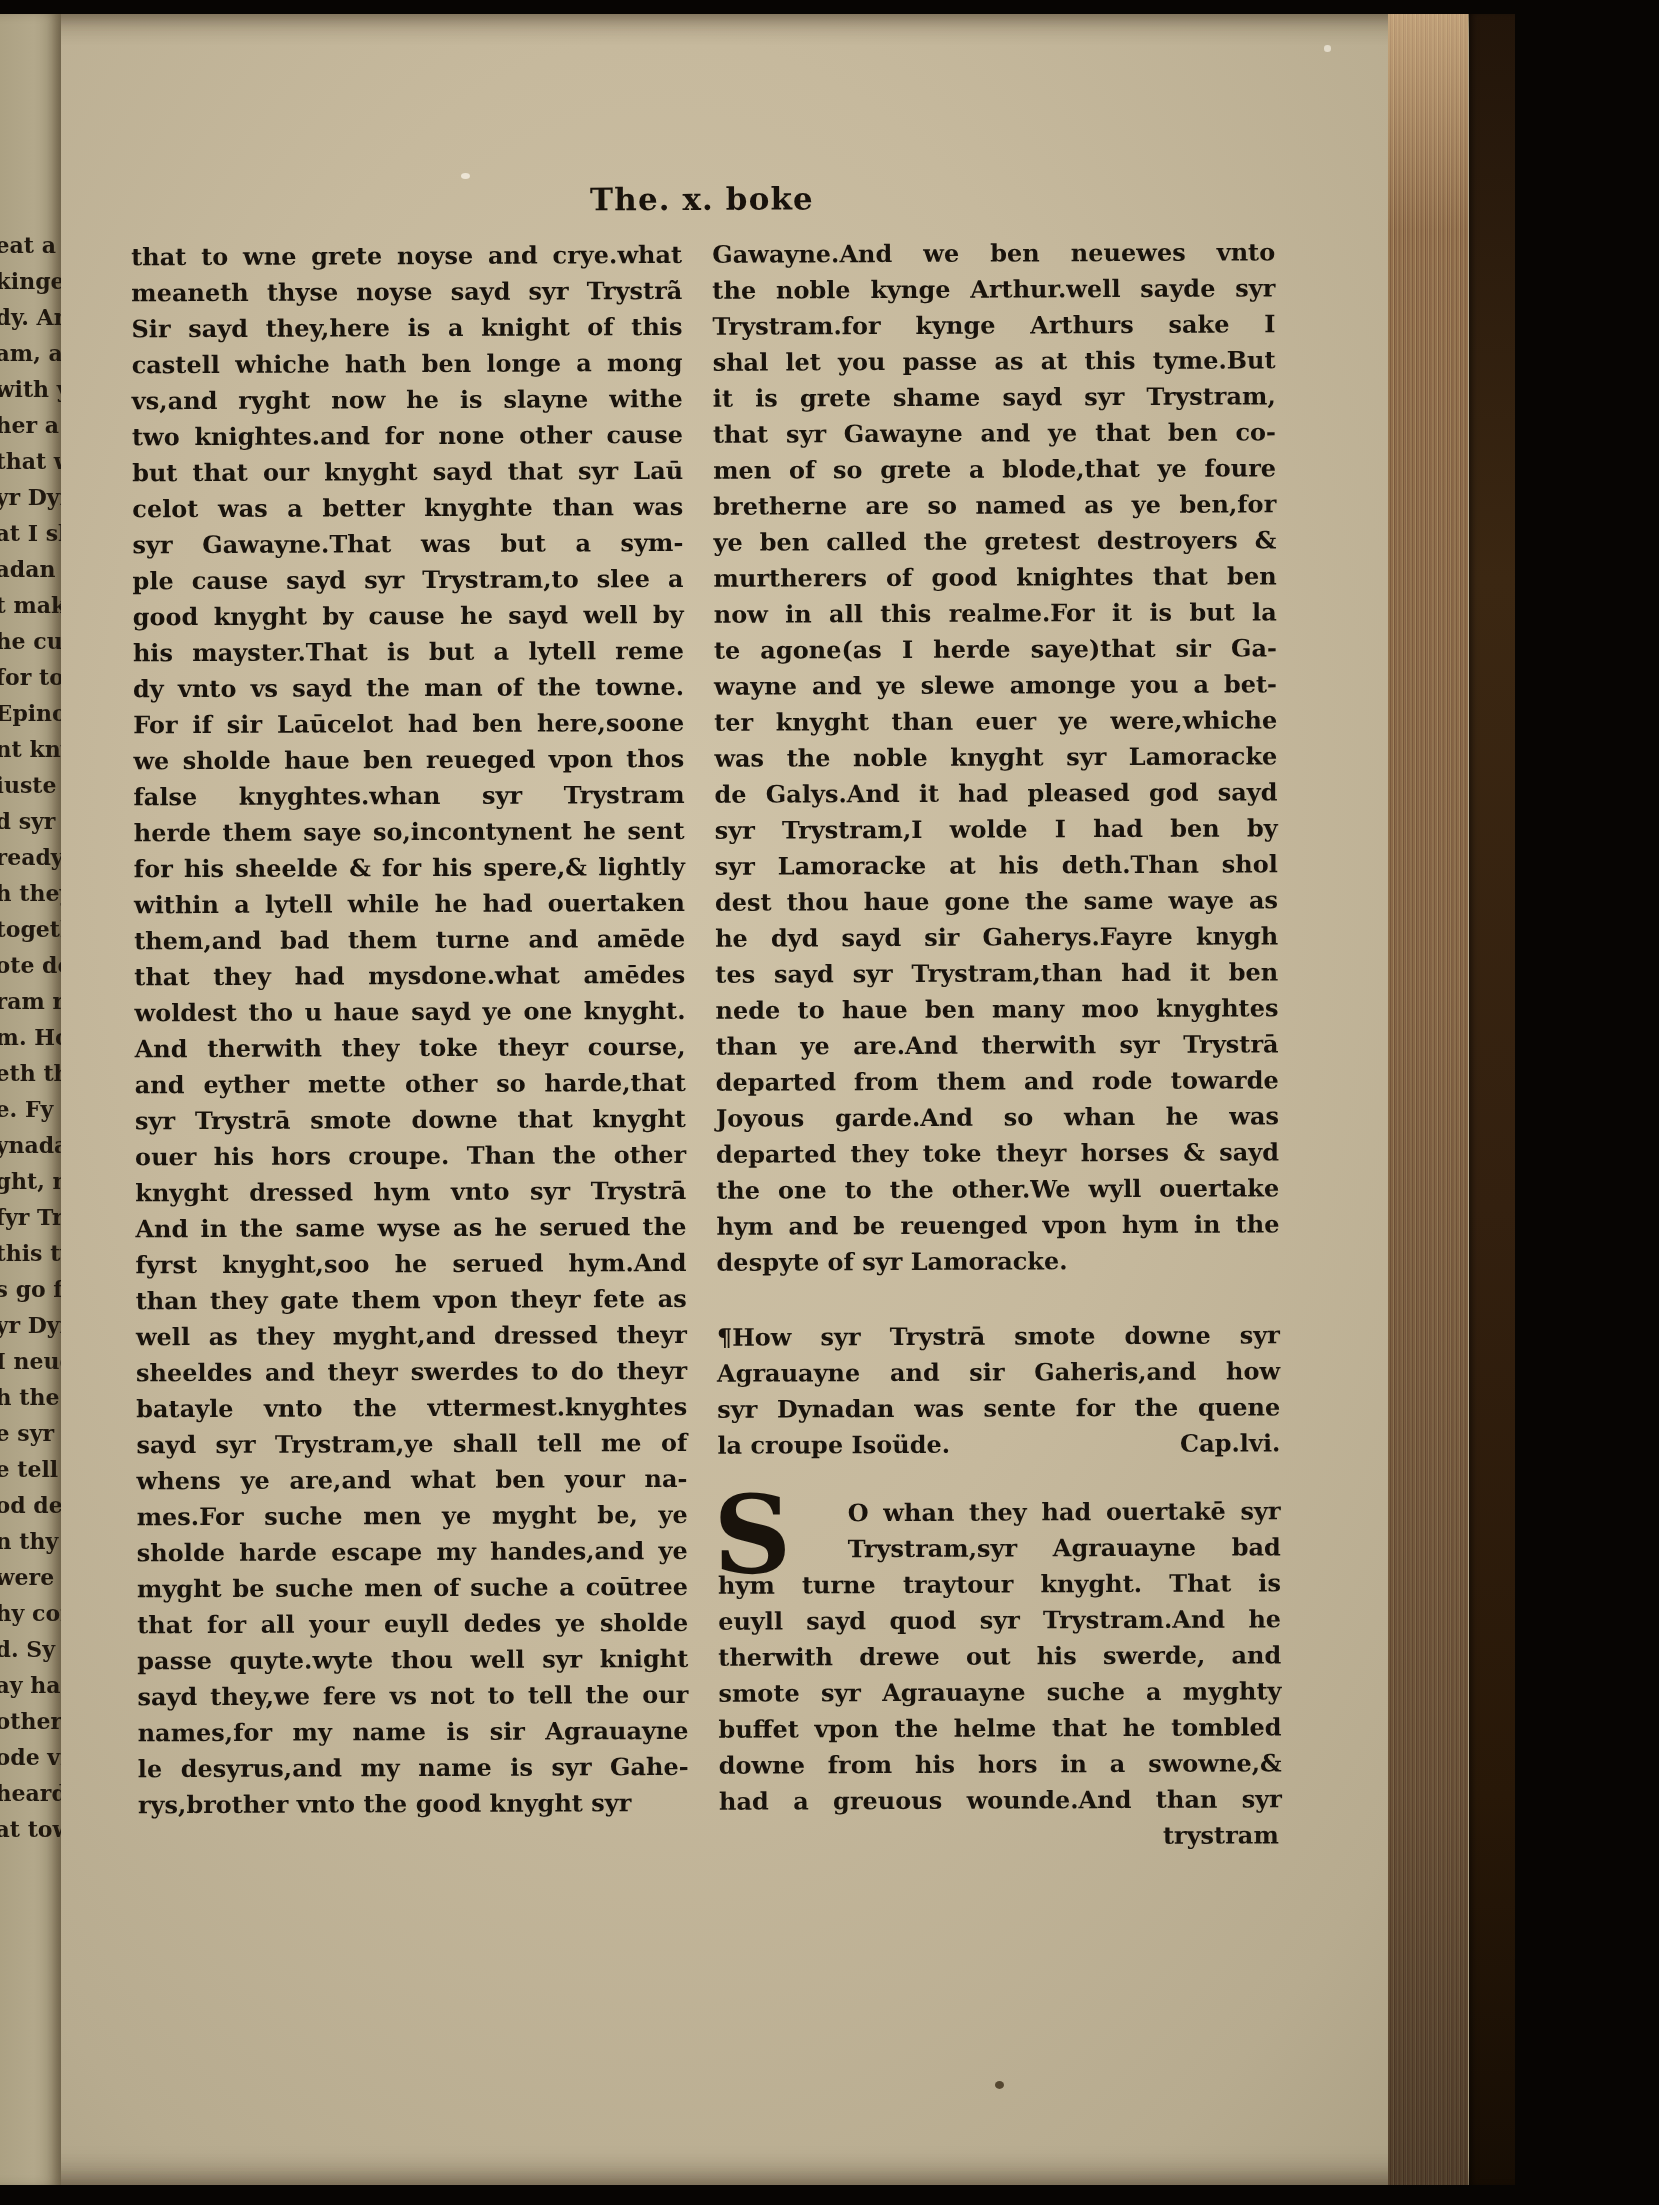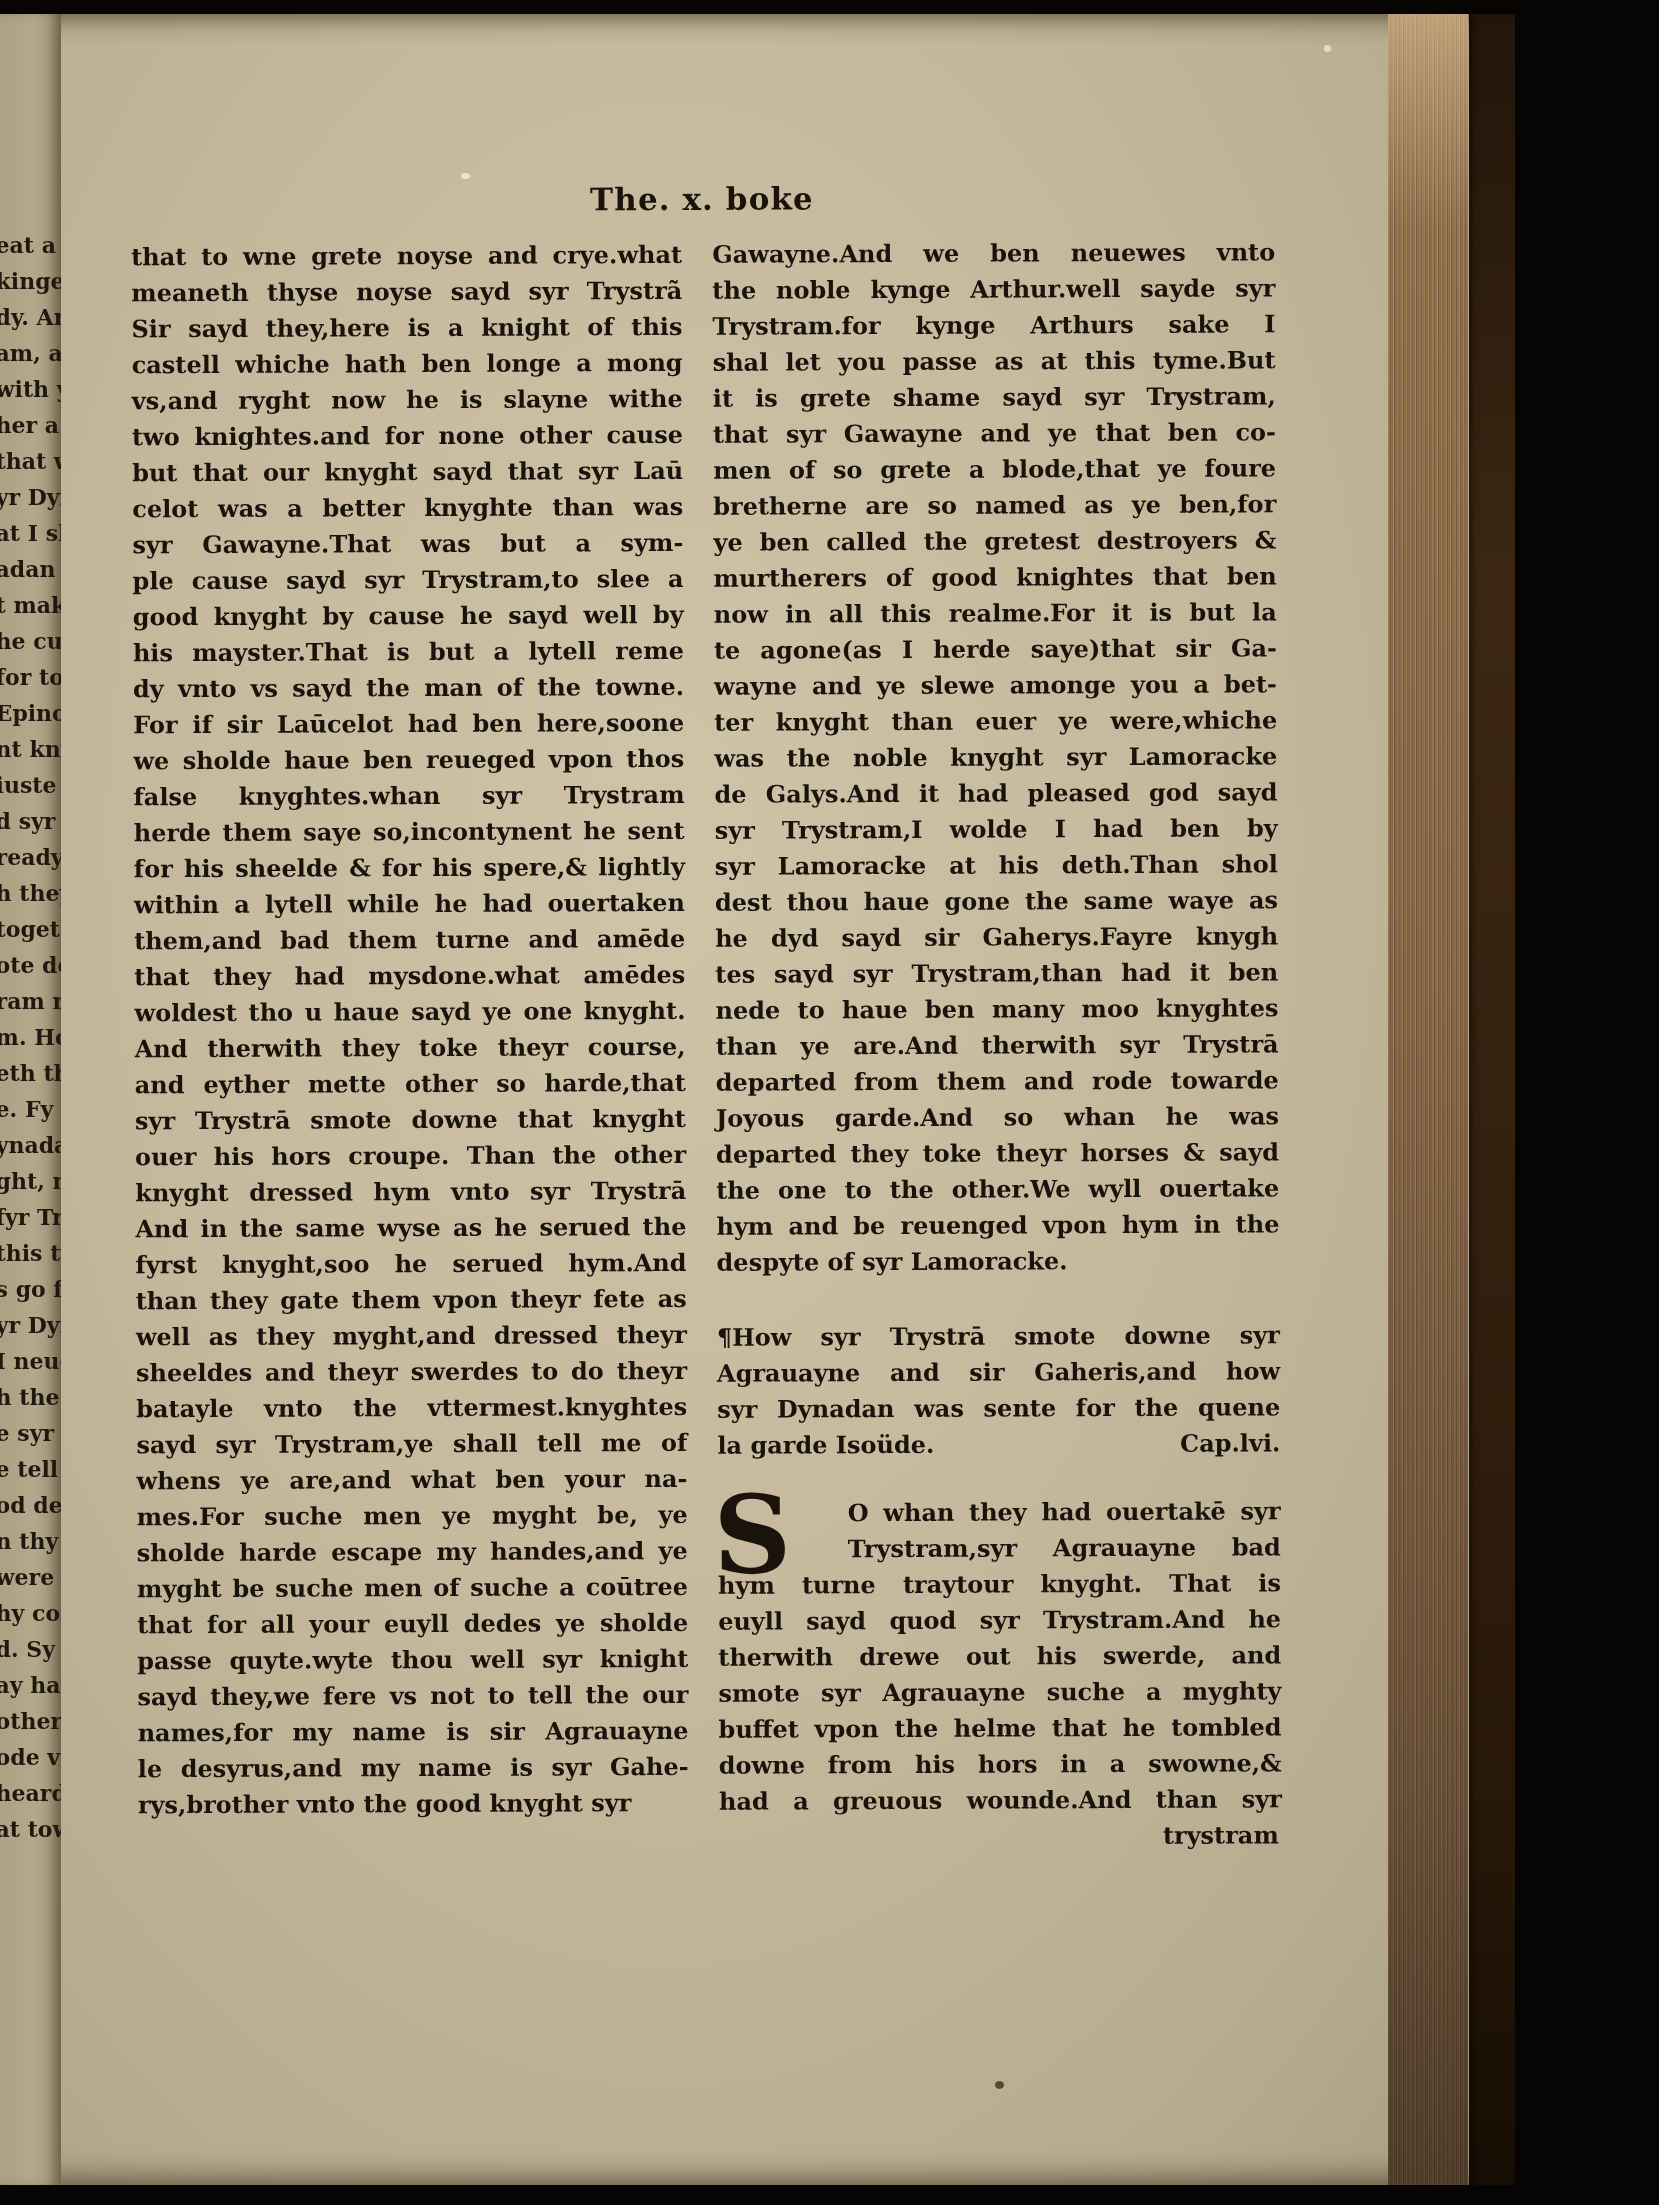--- a/index.html
+++ b/index.html
@@ -230,21 +230,21 @@
 
     <div class="vspace-1"></div>
 
     <div class="heading">
       <div>
           <div class="tline">¶How syr Trystrā smote downe syr</div>
           <div class="tline">Agrauayne and sir Gaheris,and how</div>
           <div class="tline">syr Dynadan was sente for the quene</div>
         </div>
       <div class="tline heading-last">
-        <span>la garde Isoüde.</span>
+        <span>la croupe Isoüde.</span>
         <span>Cap.lvi.</span>
       </div>
     </div>
 
     <div class="vspace-2"></div>
 
     <div class="para2">
       <div class="dropcap">S</div>
       <div class="lines-wrap">
           <div class="tline">O whan they had ouertakē syr</div>

